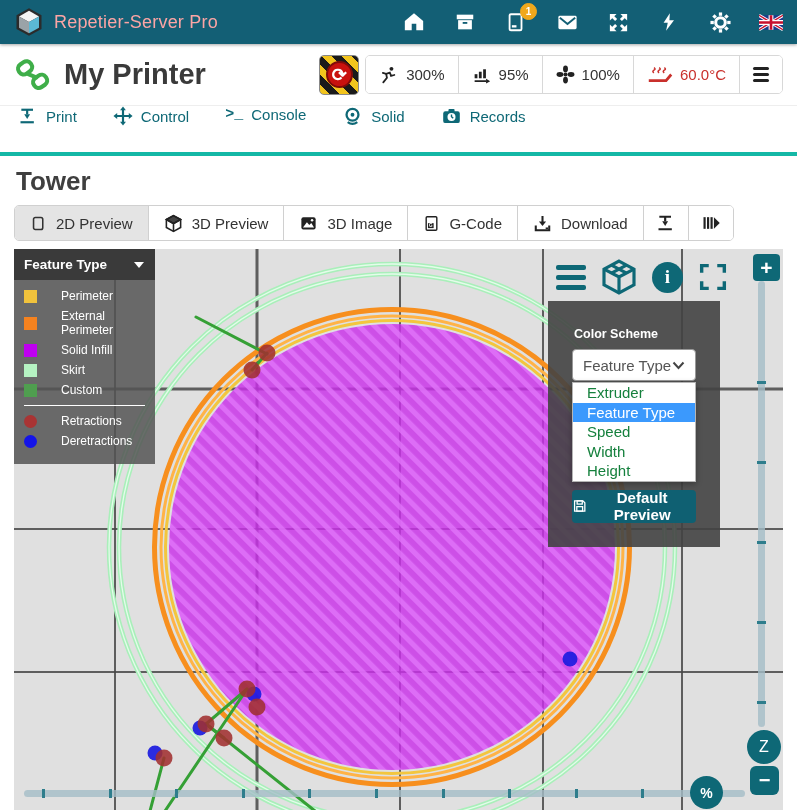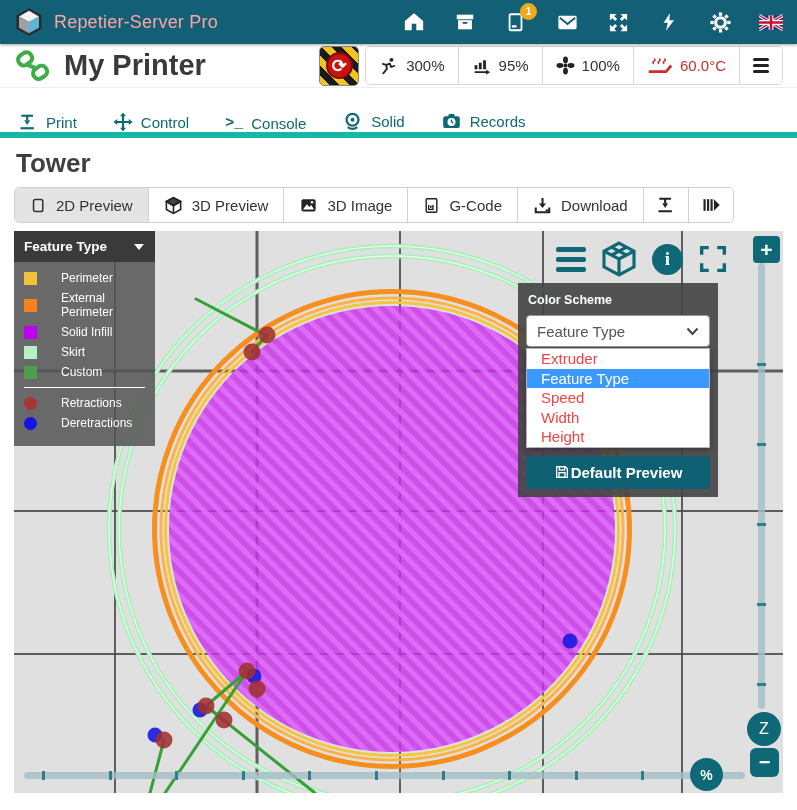--- a/index.html
+++ b/index.html
@@ -11,41 +11,41 @@
     padding:0 14px; box-shadow:0 1px 3px rgba(0,0,0,.35); position:relative; z-index:30;}
   .brand { display:flex; align-items:center; gap:10px; }
   .brand-title { color:#fca5a5; font-size:18px; font-weight:500; letter-spacing:.2px;}
   .nav-icons { margin-left:auto; display:flex; align-items:center; gap:27px; }
   .nav-icon { position:relative; width:24px; height:24px; display:flex; align-items:center; justify-content:center; cursor:pointer;}
   .badge { position:absolute; top:-7px; right:-9px; background:#f0a81c; color:#fff;
     border-radius:50%; width:17px; height:17px; font-size:10px; font-weight:bold;
     display:flex; align-items:center; justify-content:center; border:1px solid #f0a81c;}
 
   
-  .printer-row { height:44px; display:flex; align-items:center; padding:0 14px;
+  .printer-row { height:62px; display:flex; align-items:center; padding:0 14px;
     border-bottom:1px solid #eee; background:#fff;}
   .printer-name { font-size:29px; font-weight:bold; color:#3a3a3a; margin-left:12px;}
   .status-group { margin-left:auto; display:flex; align-items:center; gap:6px;}
   .estop { width:40px; height:40px; border-radius:5px; border:1px solid #888;
     background:repeating-linear-gradient(45deg,#f2c41d 0 7px,#1a1a1a 7px 14px);
     display:flex; align-items:center; justify-content:center; cursor:pointer;}
   .estop-inner { width:27px; height:27px; border-radius:50%; background:#c9110e; color:#fff;
     display:flex; align-items:center; justify-content:center; font-size:18px; font-weight:bold;
     border:2px solid #7e0b09;}
   .chips { display:flex; align-items:stretch; border:1px solid #d8d8d8; border-radius:5px; overflow:hidden; background:#fff;}
   .chip { display:flex; align-items:center; gap:7px; padding:9px 13px; font-size:15px;
     border-right:1px solid #d8d8d8; cursor:pointer; background:#fff; white-space:nowrap;}
   .chip:last-child { border-right:none; }
   .chip.red { color:#c9302c; }
   .hamb { display:flex; flex-direction:column; gap:3.5px; }
   .hamb span { width:16px; height:2.5px; background:#222; border-radius:2px; display:block;}
 
   
-  .tabs { height:50px; display:flex; align-items:flex-end; gap:36px; padding:0 18px;
-    border-bottom:6px solid #14b8a6;}
+  .tabs { height:50px; display:flex; align-items:flex-start; gap:36px; padding:0 18px;
+    border-bottom:4px solid #14b8a6;}
   .tab { display:flex; align-items:center; gap:8px; color:#0e6876; font-size:15px; cursor:pointer;}
   .console-glyph { font-family:"Liberation Mono", monospace; font-weight:bold; font-size:15px; color:#0e6876;}
 
   
   .page-title { font-size:26px; font-weight:bold; color:#3f3f3f; margin:10px 0 8px 16px;}
   .btn-group { display:inline-flex; margin-left:14px; border:1px solid #d0d0d0; border-radius:5px; overflow:hidden; background:#fff;}
   .btn { display:flex; align-items:center; gap:9px; padding:7px 15px; font-size:15px;
     background:#fff; border:none; border-right:1px solid #d0d0d0; cursor:pointer; color:#333;
     font-family:"Liberation Sans", sans-serif;}
   .btn:last-child { border-right:none;}
@@ -65,28 +65,28 @@
   .marker { width:13px; height:13px; border-radius:50%; flex:0 0 13px;}
   .legend-sep { border:none; border-top:1px solid #fff; margin:8px 10px 8px 0;}
 
   .canvas-icons { position:absolute; left:542px; top:8px; display:flex; align-items:center; gap:13px; z-index:5;}
   .ci { cursor:pointer; display:flex; align-items:center; justify-content:center;}
   .ci-hamb { display:flex; flex-direction:column; gap:5px;}
   .ci-hamb span { width:30px; height:5px; background:#0e6876; border-radius:2px;}
   .info-circle { width:31px; height:31px; border-radius:50%; background:#0e6876; color:#fff;
     font-weight:bold; font-size:19px; font-family:"Liberation Serif", serif;}
 
-  .cs-panel { position:absolute; left:504px; top:52px; width:200px; z-index:6;
-    background:rgba(66,66,66,.9); padding:8px; }
+  .cs-panel { position:absolute; left:534px; top:52px; width:172px; z-index:6;
+    background:rgba(66,66,66,.9); padding:24px; }
   .cs-label { color:#fff; font-weight:bold; font-size:12.5px; margin:2px 0 8px 2px;}
   .cs-select { background:#fff; border:1px solid #999; border-radius:4px; height:32px;
     display:flex; align-items:center; justify-content:space-between; padding:0 10px;
     color:#555; font-size:15px; cursor:pointer;}
   .cs-list { background:#fff; border:1px solid #b5b5b5; box-shadow:0 2px 6px rgba(0,0,0,.3); margin-top:1px;}
-  .cs-option { font-size:15px; color:#ef4444; padding:1px 6px 1px 14px; cursor:pointer; line-height:17.5px;}
+  .cs-option { font-size:15px; color:#15803d; padding:1px 6px 1px 14px; cursor:pointer; line-height:17.5px;}
   .cs-option.selected { background:#3b99fd; color:#fff;}
   .cs-btn { margin-top:8px; width:100%; height:33px; background:#0f6072; color:#fff; border:none;
     border-radius:4px; font-size:15px; font-weight:bold; display:flex; align-items:center;
     justify-content:center; gap:1px; cursor:pointer; font-family:"Liberation Sans", sans-serif;}
 
   .zoom-btn { position:absolute; background:#0e6876; color:#fff; display:flex; align-items:center;
     justify-content:center; cursor:pointer; z-index:7; font-weight:bold;}
   .zb-plus { left:739px; top:5px; width:27px; height:27px; border-radius:4px; font-size:21px;}
   .zb-z { left:733px; top:481px; width:34px; height:34px; border-radius:50%; font-size:16px; font-weight:normal;}
   .zb-minus { left:736px; top:517px; width:29px; height:29px; border-radius:6px; font-size:20px;}

